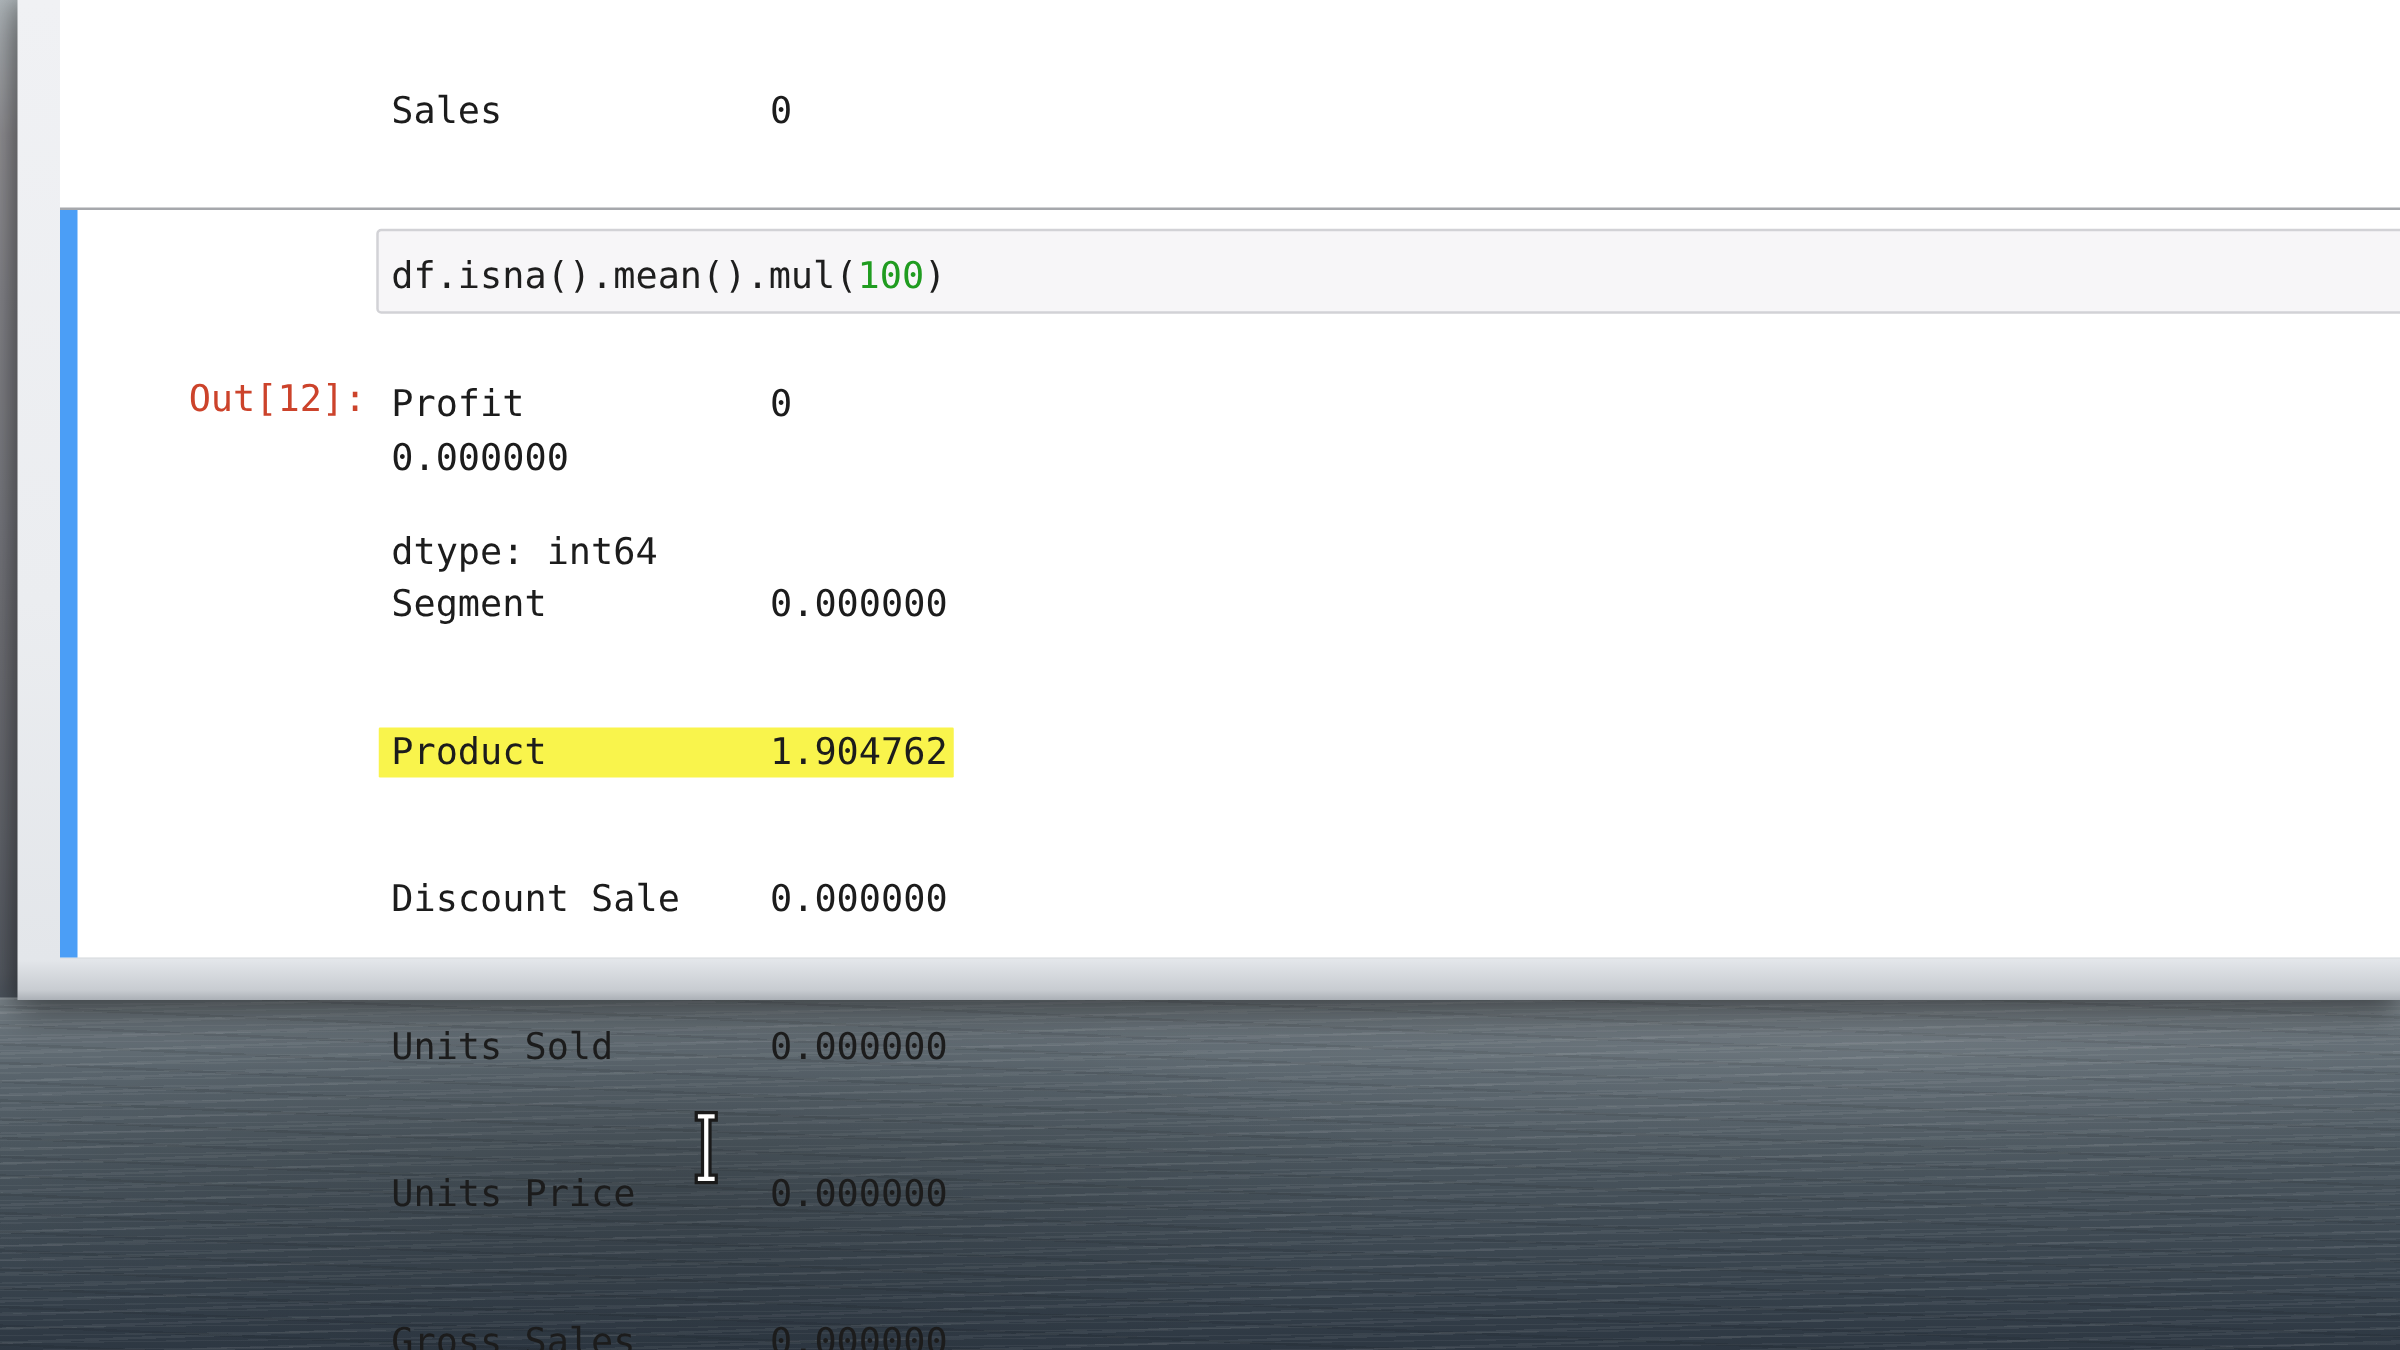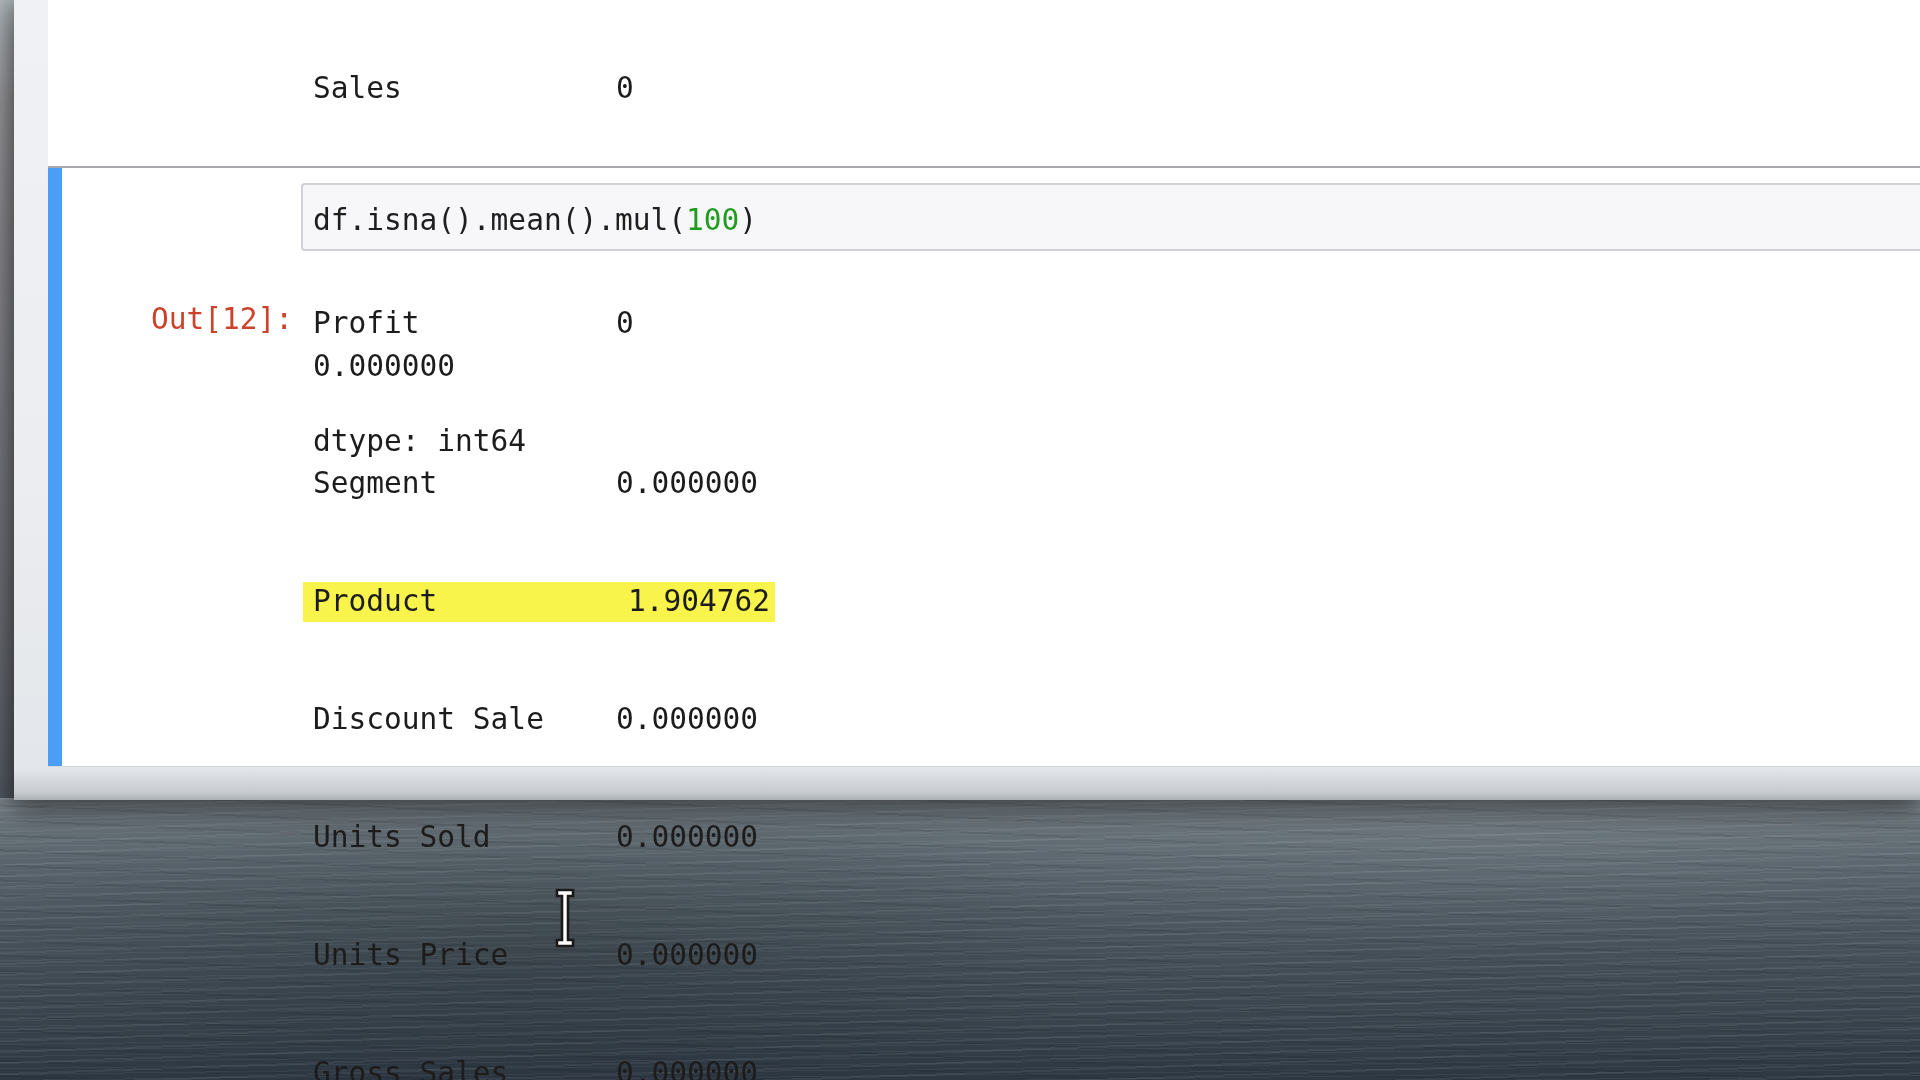--- a/index.html
+++ b/index.html
@@ -54,21 +54,20 @@
   .mono{font-size:29.5px;line-height:39.3px;color:#1C1C1C;white-space:pre;}
   .series{position:absolute;left:313px;}
   .s-row{display:flex;height:39.3px;}
   .s-row .nm{width:303px;}
   .s-row .val{width:143px;}
   .s-row.hl{
     background:var(--highlight,#F9F44C);
     margin-left:-10px;padding-left:10px;
     margin-right:-4px;padding-right:4px;
     border-radius:1px;
-    gap:12px;
   }
   #prev-output{top:-10px;}
   #out-block{top:268px;}
 
   .prompt{position:absolute;left:80px;width:213px;text-align:right;}
   #in-prompt{top:201px;color:var(--in_prompt,#3240A2);}
   #out-prompt{top:268px;color:var(--out_prompt,#CC432B);margin-top:32px;}
 
   .input-area{
     position:absolute;left:301px;top:183px;width:1640px;height:68px;

